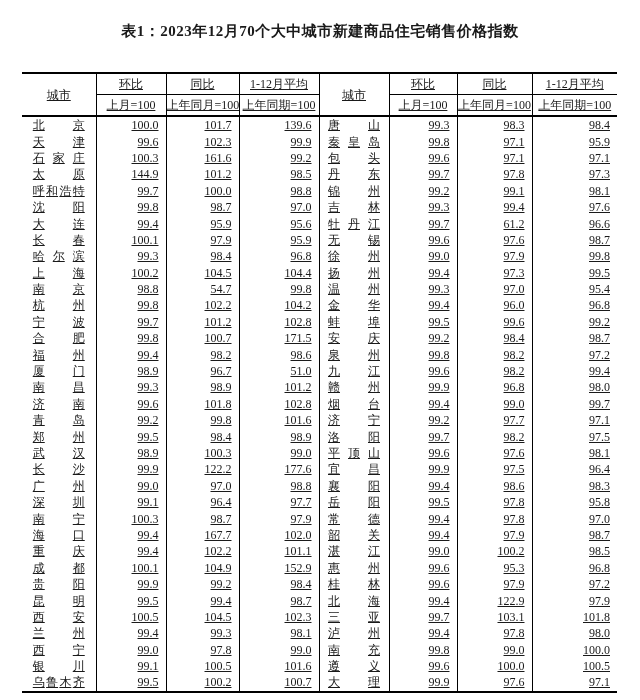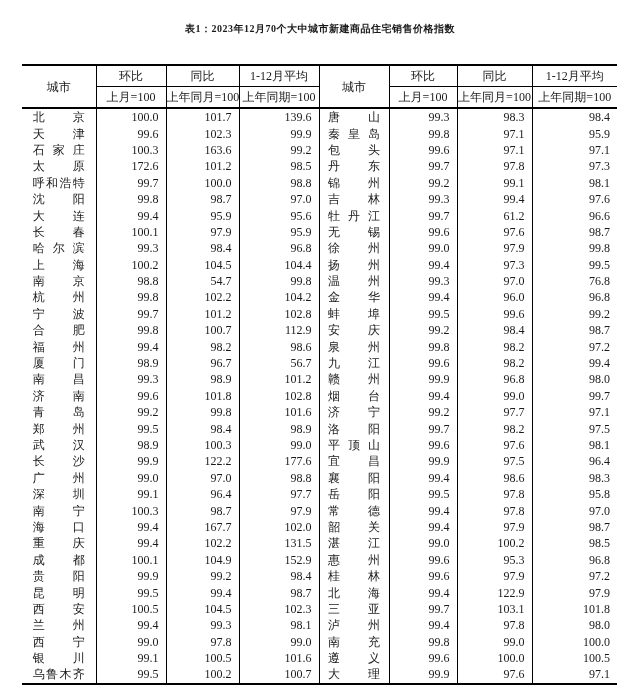--- a/index.html
+++ b/index.html
@@ -14,33 +14,34 @@
     font-family: "Liberation Serif", "DejaVu Serif", serif;
     color: #1a1a1a;
     overflow: hidden;
   }
   .page-title {
     position: absolute;
     top: 22px;
     left: 0;
     width: 640px;
     text-align: center;
-    font-size: 10px;
+    font-size: 15px;
     font-weight: bold;
     letter-spacing: 0.5px;
   }
   table.idx {
     position: absolute;
     left: 22px;
-    top: 64px;
+    top: 72px;
     width: 595px;
     border-collapse: collapse;
     table-layout: fixed;
     border-top: 2px solid #000;
     border-bottom: 2px solid #000;
+    text-decoration: underline;
   }
   .idx th, .idx td {
     padding: 0;
     font-size: 12px;
     font-weight: normal;
     line-height: 1;
     white-space: nowrap;
     overflow: hidden;
   }
   .idx thead th {
@@ -158,40 +159,40 @@
       </tr>
       <tr>
         <td class="city">
           <span class="city-just">
             <span>石</span>
             <span>家</span>
             <span>庄</span>
           </span>
         </td>
         <td class="num">100.3</td>
-        <td class="num">163.6</td>
+        <td class="num">161.6</td>
         <td class="num">99.2</td>
         <td class="city">
           <span class="city-just">
             <span>包</span>
             <span>头</span>
           </span>
         </td>
         <td class="num">99.6</td>
         <td class="num">97.1</td>
         <td class="num">97.1</td>
       </tr>
       <tr>
         <td class="city">
           <span class="city-just">
             <span>太</span>
             <span>原</span>
           </span>
         </td>
-        <td class="num">172.6</td>
+        <td class="num">144.9</td>
         <td class="num">101.2</td>
         <td class="num">98.5</td>
         <td class="city">
           <span class="city-just">
             <span>丹</span>
             <span>东</span>
           </span>
         </td>
         <td class="num">99.7</td>
         <td class="num">97.8</td>
@@ -332,21 +333,21 @@
         <td class="num">54.7</td>
         <td class="num">99.8</td>
         <td class="city">
           <span class="city-just">
             <span>温</span>
             <span>州</span>
           </span>
         </td>
         <td class="num">99.3</td>
         <td class="num">97.0</td>
-        <td class="num">76.8</td>
+        <td class="num">95.4</td>
       </tr>
       <tr>
         <td class="city">
           <span class="city-just">
             <span>杭</span>
             <span>州</span>
           </span>
         </td>
         <td class="num">99.8</td>
         <td class="num">102.2</td>
@@ -383,21 +384,21 @@
       </tr>
       <tr>
         <td class="city">
           <span class="city-just">
             <span>合</span>
             <span>肥</span>
           </span>
         </td>
         <td class="num">99.8</td>
         <td class="num">100.7</td>
-        <td class="num">112.9</td>
+        <td class="num">171.5</td>
         <td class="city">
           <span class="city-just">
             <span>安</span>
             <span>庆</span>
           </span>
         </td>
         <td class="num">99.2</td>
         <td class="num">98.4</td>
         <td class="num">98.7</td>
       </tr>
@@ -423,21 +424,21 @@
       </tr>
       <tr>
         <td class="city">
           <span class="city-just">
             <span>厦</span>
             <span>门</span>
           </span>
         </td>
         <td class="num">98.9</td>
         <td class="num">96.7</td>
-        <td class="num">56.7</td>
+        <td class="num">51.0</td>
         <td class="city">
           <span class="city-just">
             <span>九</span>
             <span>江</span>
           </span>
         </td>
         <td class="num">99.6</td>
         <td class="num">98.2</td>
         <td class="num">99.4</td>
       </tr>
@@ -644,21 +645,21 @@
       </tr>
       <tr>
         <td class="city">
           <span class="city-just">
             <span>重</span>
             <span>庆</span>
           </span>
         </td>
         <td class="num">99.4</td>
         <td class="num">102.2</td>
-        <td class="num">131.5</td>
+        <td class="num">101.1</td>
         <td class="city">
           <span class="city-just">
             <span>湛</span>
             <span>江</span>
           </span>
         </td>
         <td class="num">99.0</td>
         <td class="num">100.2</td>
         <td class="num">98.5</td>
       </tr>

